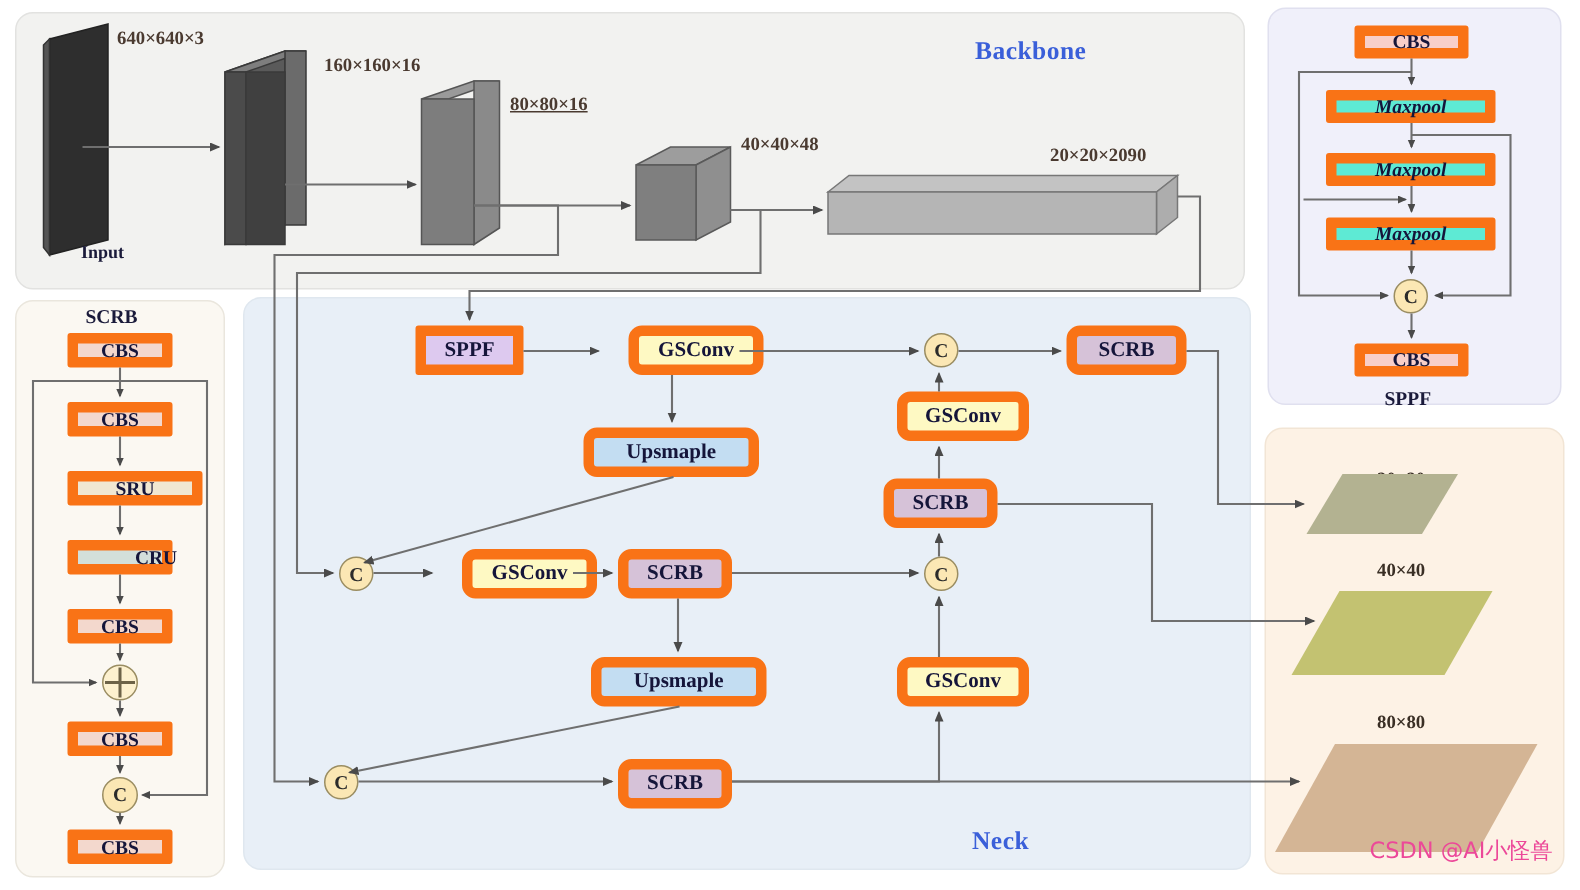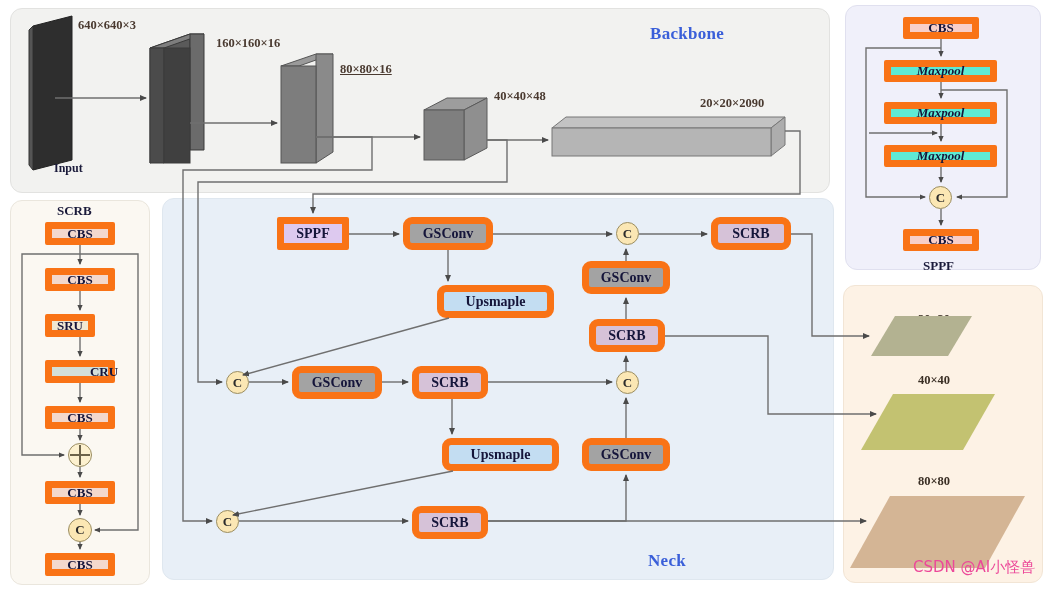--- a/index.html
+++ b/index.html
@@ -26,24 +26,24 @@
   .blk-title{position:absolute;color:#1a1a3a;font-weight:bold;font-size:12px;}
 
   
   .node{position:absolute;box-sizing:border-box;display:flex;
         align-items:center;justify-content:center;
         font-weight:bold;color:#15153a;white-space:nowrap;
         border:7px solid #f97316;}
   .rounded{border-radius:9px;}
   .sq{border-radius:2px;}
 
-  .n-gsconv{background:#a3a3a3;}
+  .n-gsconv{background:#fef9c3;margin-left:16px;}
   .n-scrb{background:#d6c2d8;}
   .n-sppf{background:#ddc9ef;}
-  .n-ups{background:#c3ddf2;margin-left:48px;}
+  .n-ups{background:#c3ddf2;}
   .n-cbs{background:#f3d8cd;}
   .n-cbs-pink{background:#f8cfc9;}
   .n-sru{background:#f0e7d2;}
   .n-cru{background:#d3dfda;}
   .n-maxpool{background:#5eead4;font-style:italic;}
 
   
   .circ{position:absolute;border-radius:50%;background:#fbe7b4;
         border:1px solid #9a8d62;display:flex;align-items:center;
         justify-content:center;font-weight:bold;color:#2b2b2b;
@@ -132,21 +132,21 @@
   <div class="node rounded n-gsconv" style="left:582px;top:438px;width:88px;height:33px;font-size:14px;">GSConv</div>
 
   <div class="circ" style="left:216px;top:510px;width:23px;height:23px;">C</div>
   <div class="node rounded n-scrb" style="left:412px;top:506px;width:76px;height:33px;font-size:14px;">SCRB</div>
 
   <div class="panel" id="scrb-panel"></div>
   <div class="blk-title" style="left:57px;top:203px;font-size:13px;">SCRB</div>
 
   <div class="node sq n-cbs" style="left:45px;top:222px;width:70px;height:23px;font-size:13px;">CBS</div>
   <div class="node sq n-cbs" style="left:45px;top:268px;width:70px;height:23px;font-size:13px;">CBS</div>
-  <div class="node sq n-sru" style="left:45px;top:314px;width:50px;height:23px;font-size:13px;">SRU</div>
+  <div class="node sq n-sru" style="left:45px;top:314px;width:90px;height:23px;font-size:13px;">SRU</div>
   <div class="node sq n-cru" style="left:45px;top:360px;width:70px;height:23px;font-size:13px;padding-left:48px;">CRU</div>
   <div class="node sq n-cbs" style="left:45px;top:406px;width:70px;height:23px;font-size:13px;">CBS</div>
 
   <div class="circ circ-plus" style="left:68px;top:443px;width:24px;height:24px;">
     <span class="plus-h"></span>
     <span class="plus-v"></span>
   </div>
 
   <div class="node sq n-cbs" style="left:45px;top:481px;width:70px;height:23px;font-size:13px;">CBS</div>
   <div class="circ" style="left:68px;top:518px;width:24px;height:24px;font-size:13px;">C</div>

